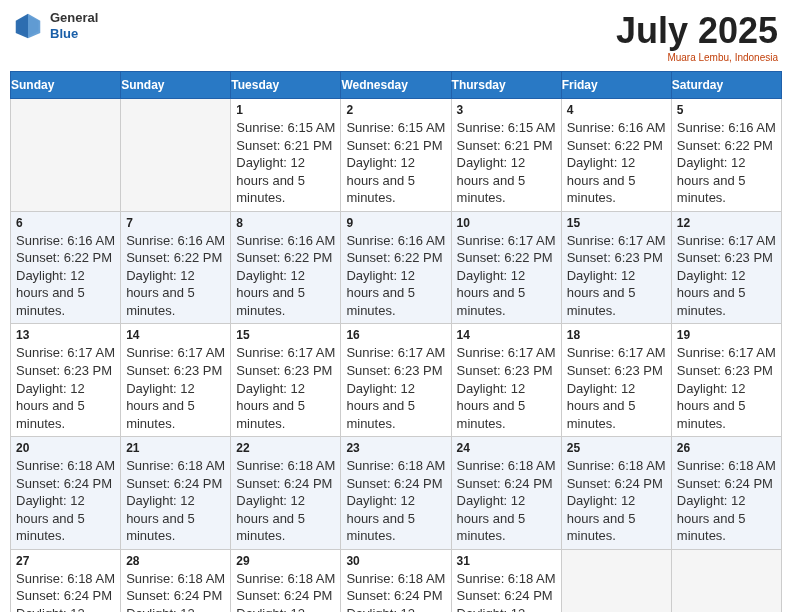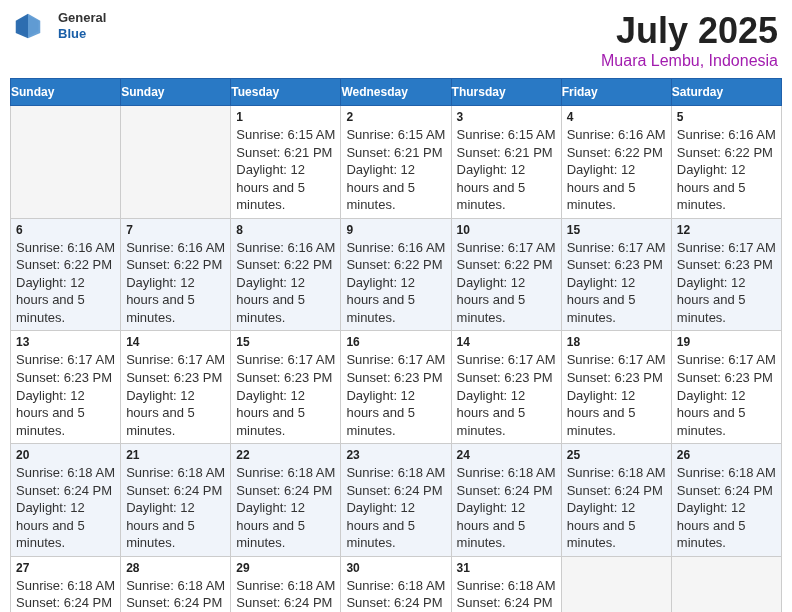--- a/index.html
+++ b/index.html
@@ -13,21 +13,21 @@
     .header {
       display: flex;
       align-items: flex-start;
       justify-content: space-between;
       margin-bottom: 8px;
       padding: 0 4px;
     }
     .logo {
       display: flex;
       align-items: center;
-      gap: 16px;
+      gap: 8px;
     }
     .logo-text {
       display: flex;
       flex-direction: column;
       font-size: 13px;
       font-weight: bold;
       line-height: 1.2;
     }
     .logo-general { color: #333; }
     .logo-blue { color: #1a5fa8; }
@@ -37,22 +37,22 @@
     }
     .title-block {
       text-align: right;
     }
     .title-month {
       font-size: 36px;
       font-weight: bold;
       color: #222;
     }
     .title-location {
-      font-size: 16px;
-      color: #a21caf;
+      font-size: 10px;
+      color: #c2410c;
     }
     .calendar {
       width: 100%;
       border-collapse: collapse;
       border: 1px solid #ccc;
     }
     .calendar th {
       background: #2979c5;
       color: #fff;
       font-size: 12px;

